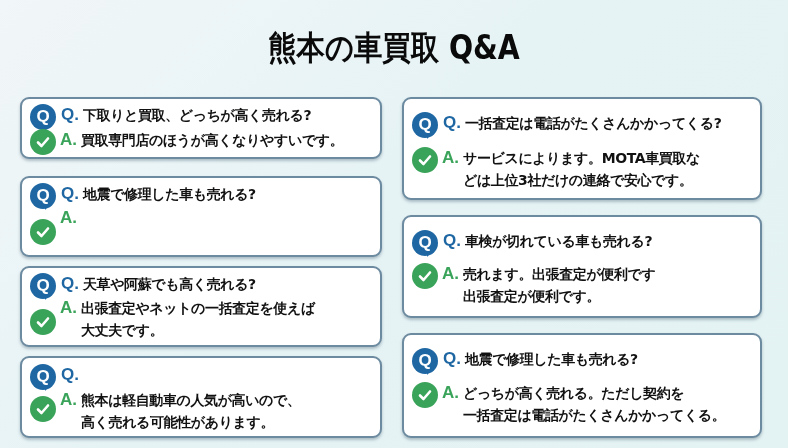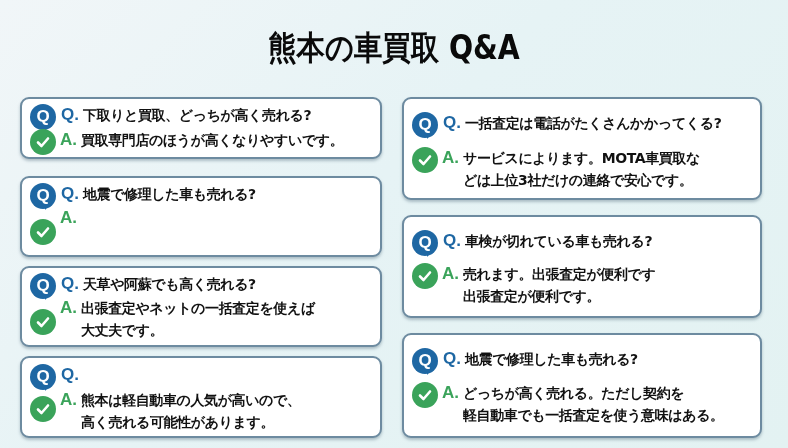--- a/index.html
+++ b/index.html
@@ -228,16 +228,16 @@
   </div>
   <div class="row a-row" style="top:47px;">
     <div class="a-icon" style="margin-top:0;">
       <svg width="16" height="16" viewBox="0 0 16 16">
           <path d="M3 8.5 L6.5 12 L13 4.5" stroke="#fff" stroke-width="2.6" fill="none" stroke-linecap="round" stroke-linejoin="round"></path>
         </svg>
     </div>
     <span class="label-a">A.</span>
     <div class="a-body">
       <span class="text">どっちが高く売れる。ただし契約を</span>
-      <span class="text">軽自動車でも一括査定を使う意味はある。</span>
+      <span class="text">一括査定は電話がたくさんかかってくる。</span>
     </div>
   </div>
 </div>
 
 </body></html>

